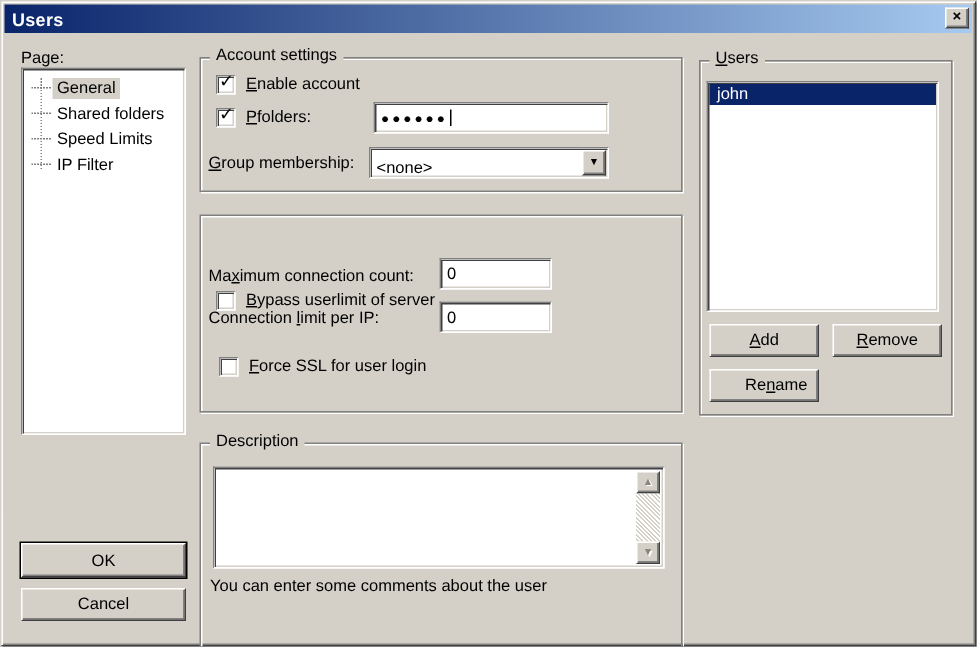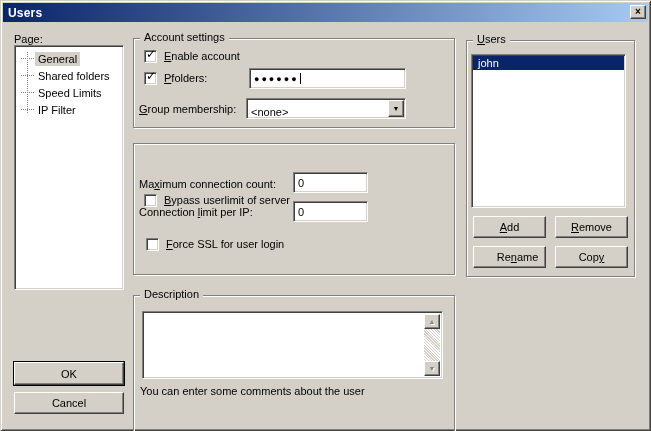--- a/index.html
+++ b/index.html
@@ -216,18 +216,15 @@
 
     <div class="btn" style="left:6px;top:175px;width:73px;height:22px;">
       <span><span></span><u>A</u><span>dd</span></span>
     </div>
     <div class="btn" style="left:88px;top:175px;width:73px;height:22px;">
       <span><span></span><u>R</u><span>emove</span></span>
     </div>
     <div class="btn" style="left:6px;top:205px;width:73px;height:22px;padding-left:16px;">
       <span><span>Re</span><u>n</u><span>ame</span></span>
     </div>
-    <div class="btn" style="left:88px;top:205px;width:73px;height:22px;">
-      <span><span>Cop</span><u>y</u><span></span></span>
-    </div>
   </div>
 
 </div>
 
 </body></html>

